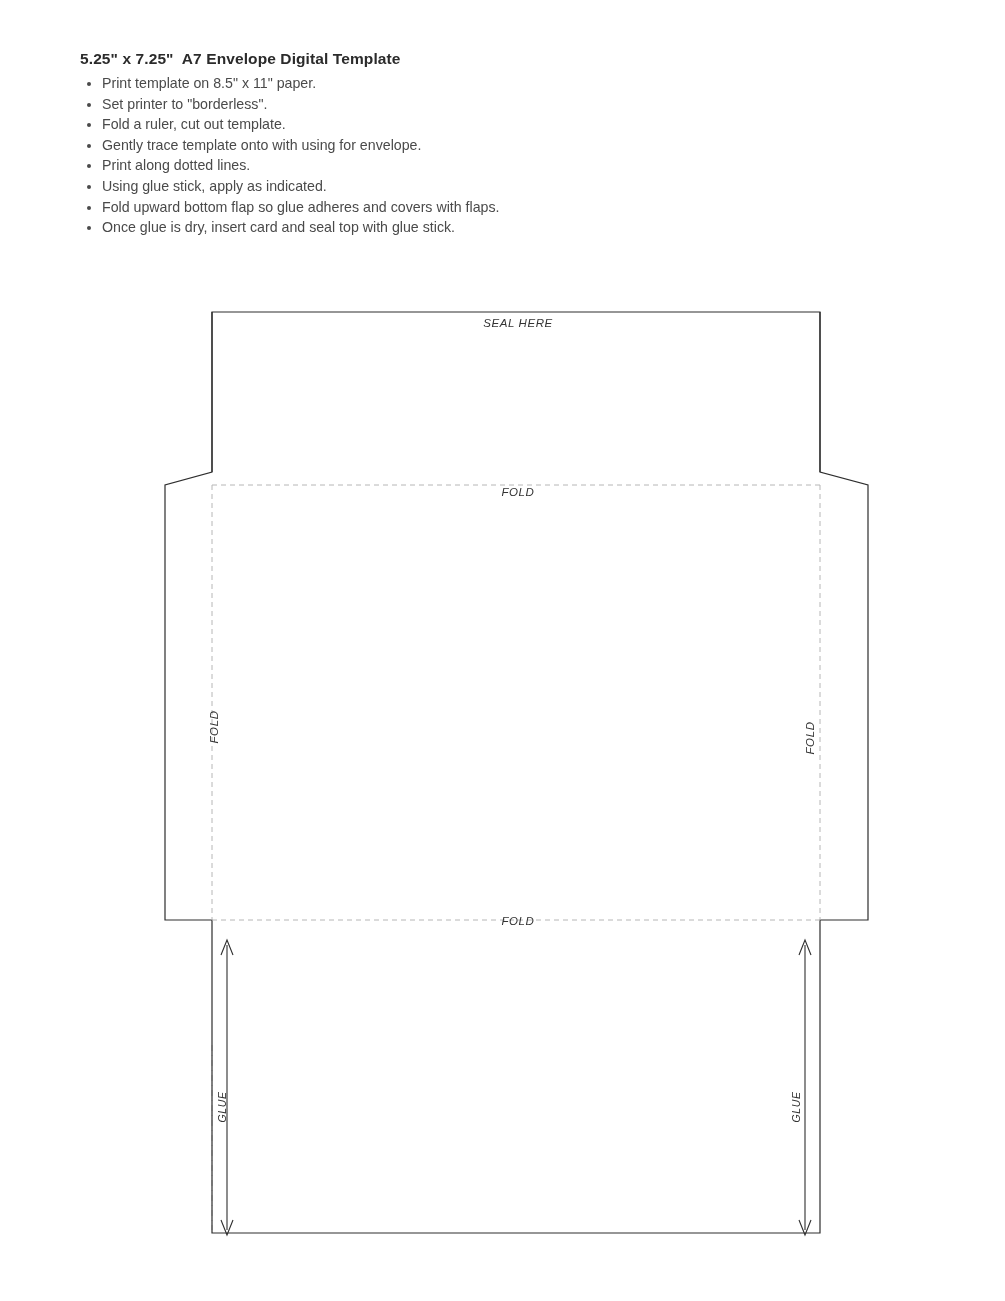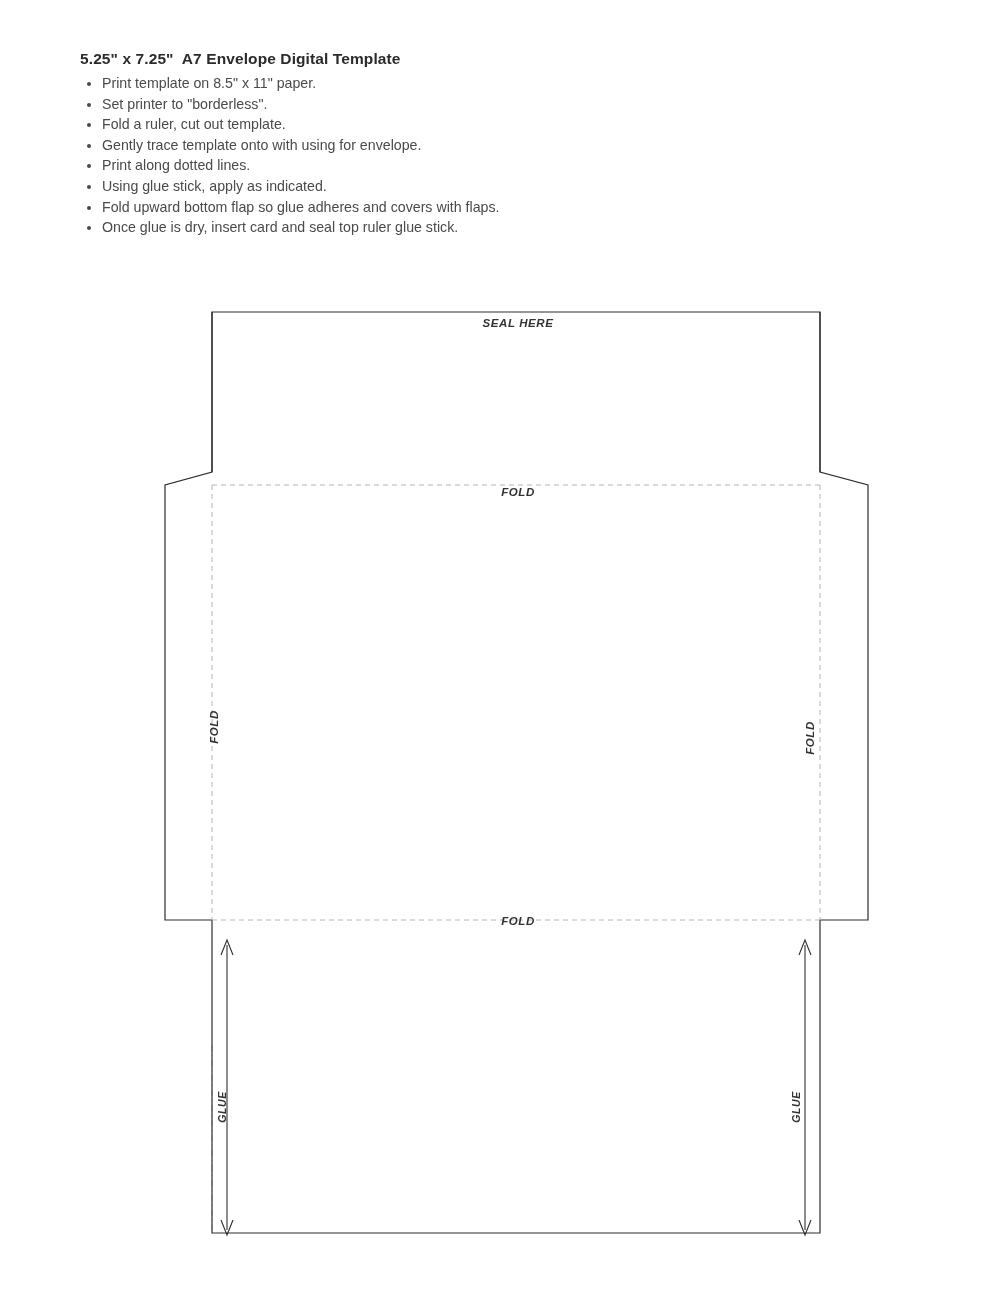--- a/index.html
+++ b/index.html
@@ -47,21 +47,20 @@
     color: #4a4a4a;
     margin: 0 0 1px 0;
   }
   
   #template-figure {
     position: absolute;
     left: 150px;
     top: 295px;
     width: 740px;
     height: 960px;
-    font-weight: bold;
   }
   #template-svg {
     display: block;
   }
   .solid-line {
     fill: none;
     stroke: #2e2e2e;
     stroke-width: 1.2;
   }
   .dashed-line {
@@ -104,21 +103,21 @@
   <div id="instructions">
     <div id="title">5.25" x 7.25"  A7 Envelope Digital Template</div>
     <ul id="steps">
       <li>Print template on 8.5" x 11" paper.</li>
       <li>Set printer to "borderless".</li>
       <li>Fold a ruler, cut out template.</li>
       <li>Gently trace template onto with using for envelope.</li>
       <li>Print along dotted lines.</li>
       <li>Using glue stick, apply as indicated.</li>
       <li>Fold upward bottom flap so glue adheres and covers with flaps.</li>
-      <li>Once glue is dry, insert card and seal top ruler glue stick.</li>
+      <li>Once glue is dry, insert card and seal top with glue stick.</li>
     </ul>
   </div>
 
   <div id="template-figure">
     <svg id="template-svg" width="740" height="960" viewBox="0 0 740 960">
 
       <path class="solid-line" d="M 62 17
                L 62 177
                L 15 190
                L 15 625

